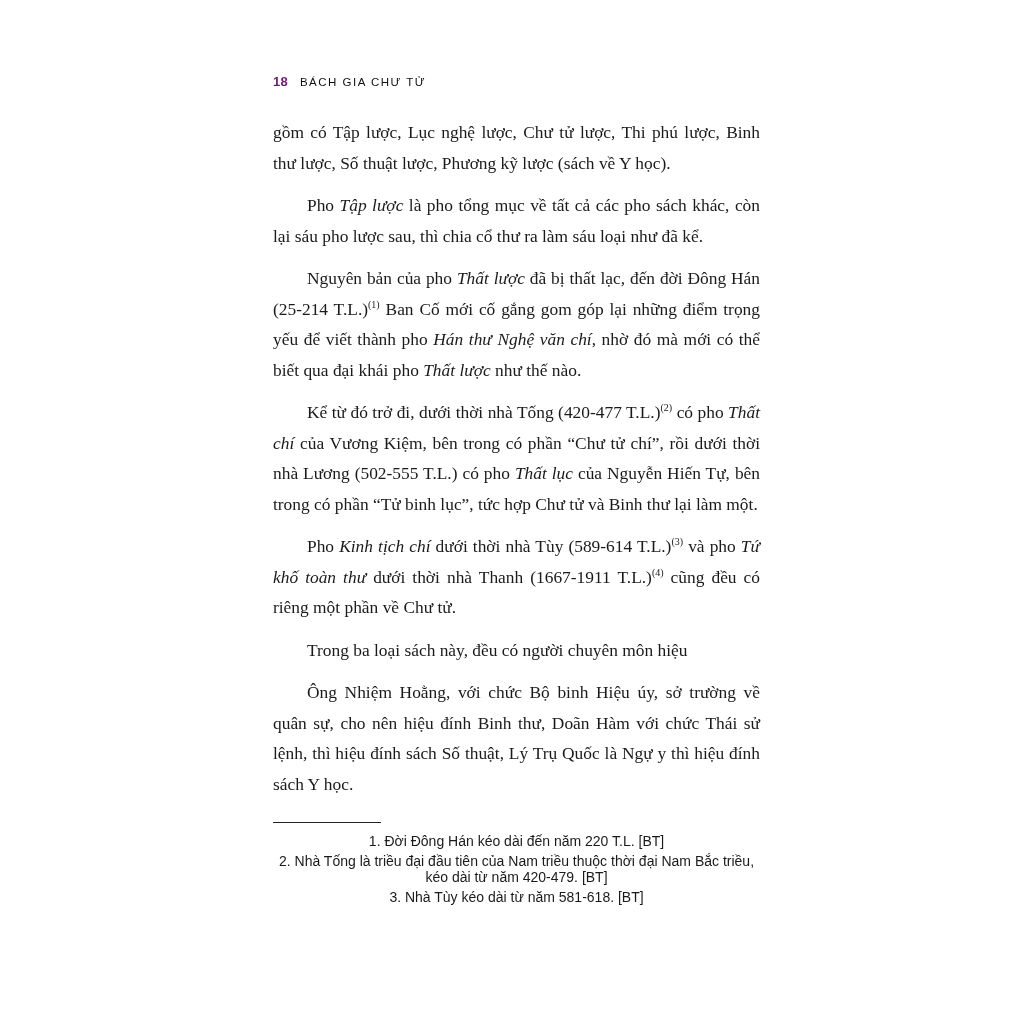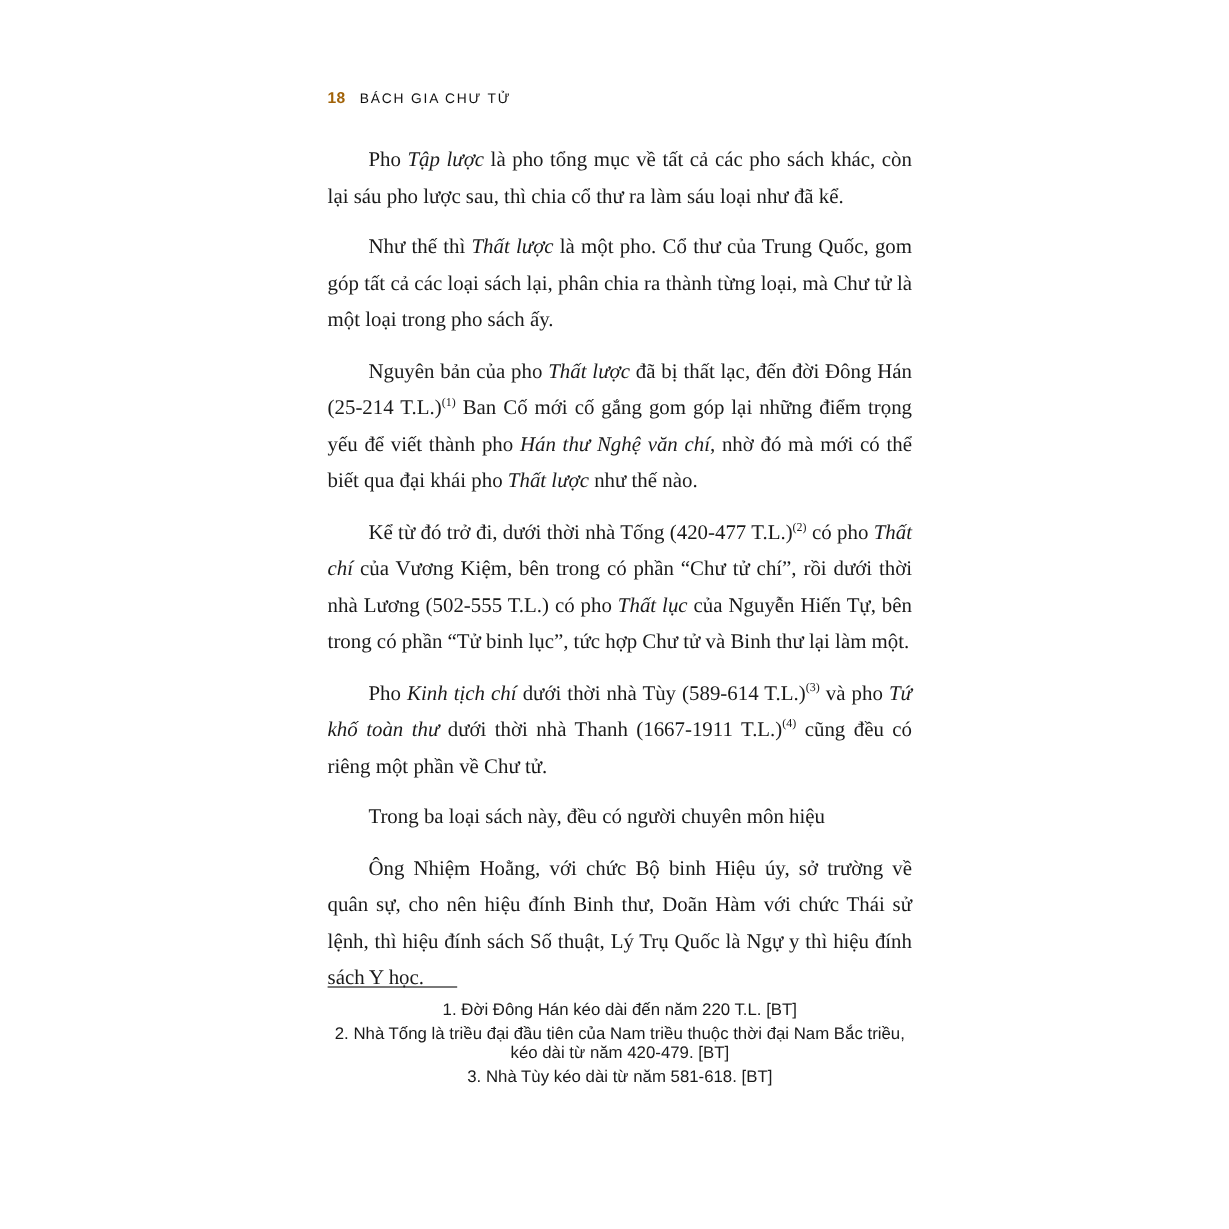--- a/index.html
+++ b/index.html
@@ -33,21 +33,21 @@
     display: flex;
     align-items: baseline;
     gap: 12px;
     margin-bottom: 28px;
   }
   .folio {
     font-family: "Liberation Sans", sans-serif;
     font-weight: bold;
     font-size: 13px;
     letter-spacing: 0.2px;
-    color: #a16207;
+    color: #701a75;
     text-align: center;
   }
   .head-title {
     font-family: Liberation Sans, sans-serif;
     font-size: 11.5px;
     letter-spacing: 1.5px;
     color: #111;
   }
   .body-text p {
     margin: 0;
@@ -97,22 +97,22 @@
 <div class="page">
 
   <div class="content">
 
     <div class="running-head">
       <span class="folio">18</span>
       <span class="head-title">BÁCH GIA CHƯ TỬ</span>
     </div>
 
     <div class="body-text">
+      <p class="noindent">gồm có Tập lược, Lục nghệ lược, Chư tử lược, Thi phú lược, Binh thư lược, Số thuật lược, Phương kỹ lược (sách về Y học).</p>
       <p class="indent">Pho <i>Tập lược</i> là pho tổng mục về tất cả các pho sách khác, còn lại sáu pho lược sau, thì chia cổ thư ra làm sáu loại như đã kể.</p>
-      <p class="indent">Như thế thì <i>Thất lược</i> là một pho. Cổ thư của Trung Quốc, gom góp tất cả các loại sách lại, phân chia ra thành từng loại, mà Chư tử là một loại trong pho sách ấy.</p>
       <p class="indent">Nguyên bản của pho <i>Thất lược</i> đã bị thất lạc, đến đời Đông Hán (25-214 T.L.)<sup>(1)</sup> Ban Cố mới cố gắng gom góp lại những điểm trọng yếu để viết thành pho <i>Hán thư Nghệ văn chí</i>, nhờ đó mà mới có thể biết qua đại khái pho <i>Thất lược</i> như thế nào.</p>
       <p class="indent">Kể từ đó trở đi, dưới thời nhà Tống (420-477 T.L.)<sup>(2)</sup> có pho <i>Thất chí</i> của Vương Kiệm, bên trong có phần “Chư tử chí”, rồi dưới thời nhà Lương (502-555 T.L.) có pho <i>Thất lục</i> của Nguyễn Hiến Tự, bên trong có phần “Tử binh lục”, tức hợp Chư tử và Binh thư lại làm một.</p>
       <p class="indent">Pho <i>Kinh tịch chí</i> dưới thời nhà Tùy (589-614 T.L.)<sup>(3)</sup> và pho <i>Tứ khố toàn thư</i> dưới thời nhà Thanh (1667-1911 T.L.)<sup>(4)</sup> cũng đều có riêng một phần về Chư tử.</p>
       <p class="indent">Trong ba loại sách này, đều có người chuyên môn hiệu</p>
       <p class="indent">Ông Nhiệm Hoằng, với chức Bộ binh Hiệu úy, sở trường về quân sự, cho nên hiệu đính Binh thư, Doãn Hàm với chức Thái sử lệnh, thì hiệu đính sách Số thuật, Lý Trụ Quốc là Ngự y thì hiệu đính sách Y học.</p>
     </div>
 
   </div>
 
   <div class="footnote-area">

